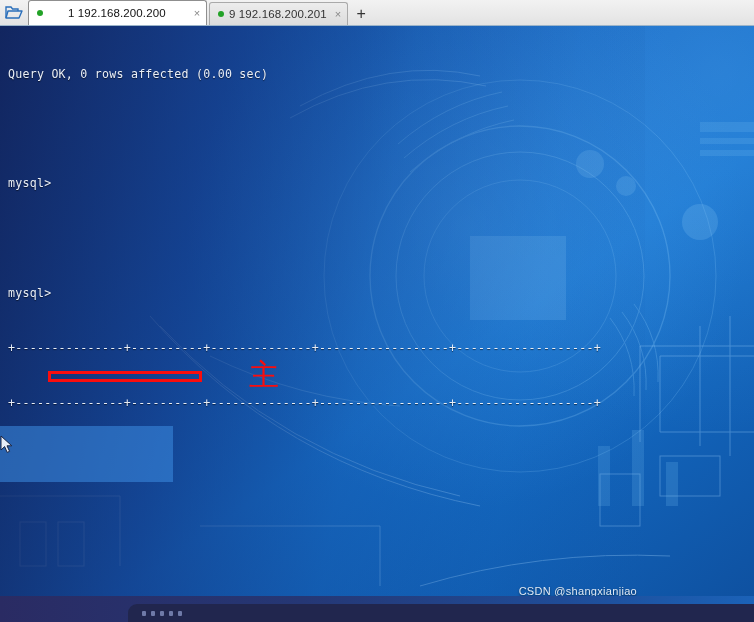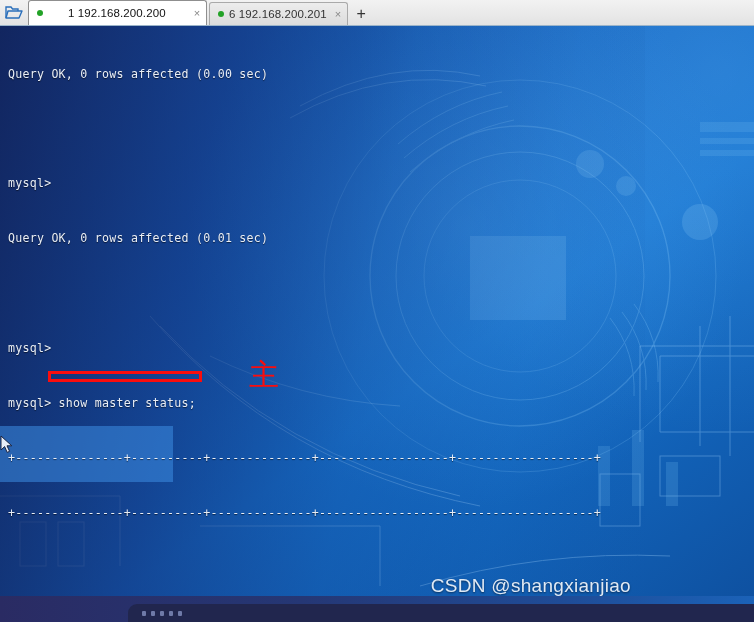--- a/index.html
+++ b/index.html
@@ -81,25 +81,26 @@
     position:absolute; left:249px; top:334px;
     font-family:"DejaVu Sans", sans-serif;
     font-size:30px; line-height:30px; color:#fb0d0d; font-weight:500;
   }
 
   
   #cursor{ position:absolute; left:0px; top:409px; }
 
   
   #watermark{
-    position:absolute; right:14px; bottom:25px;
+    position:absolute; right:8px; bottom:25px;
     font-family:"Liberation Sans", sans-serif;
-    font-size:19px; color:#dfe9f5;
+    font-size:11px; color:#dfe9f5;
     text-shadow:0 1px 2px rgba(0,0,0,0.5);
     letter-spacing:0.3px;
+    text-decoration:underline;
   }
 
   
   #bottom-strip{
     position:absolute; left:0; bottom:0; width:754px; height:26px;
     background:linear-gradient(90deg,#2a2b63 0%,#253775 40%,#1f4c97 75%,#1b62b8 100%);
   }
   #taskbar{
     position:absolute; left:128px; bottom:0; width:626px; height:18px;
     background:#21264e;
@@ -123,21 +124,21 @@
   </div>
 
   <div class="tab active">
     <span class="dot"></span>
     <span class="tlabel">1 192.168.200.200</span>
     <span class="tclose">×</span>
   </div>
 
   <div class="tab inactive">
     <span class="dot"></span>
-    <span class="tlabel">6 192.168.200.201</span>
+    <span class="tlabel">9 192.168.200.201</span>
     <span class="tclose">×</span>
   </div>
 
   <div id="newtab">+</div>
 </div>
 
 <div id="desktop">
 
   <svg id="wall-svg" viewBox="0 0 754 596">
     <g stroke="#7fc2f5" fill="none" opacity="0.30">
@@ -192,24 +193,22 @@
   </svg>
 
   <div id="terminal">
 
     <div id="selection"></div>
 
     <div id="termtext">
       <div class="tline">Query OK, 0 rows affected (0.00 sec)</div>
       <div class="tline"></div>
       <div class="tline">mysql&gt;</div>
-      <div class="tline">Query OK, 0 rows affected (0.01 sec)</div>
       <div class="tline"></div>
       <div class="tline">mysql&gt;</div>
-      <div class="tline">mysql&gt; show master status;</div>
       <div class="tline">+---------------+----------+--------------+------------------+-------------------+</div>
       <div class="tline">+---------------+----------+--------------+------------------+-------------------+</div>
       
       
       
       
       
       
       
       

